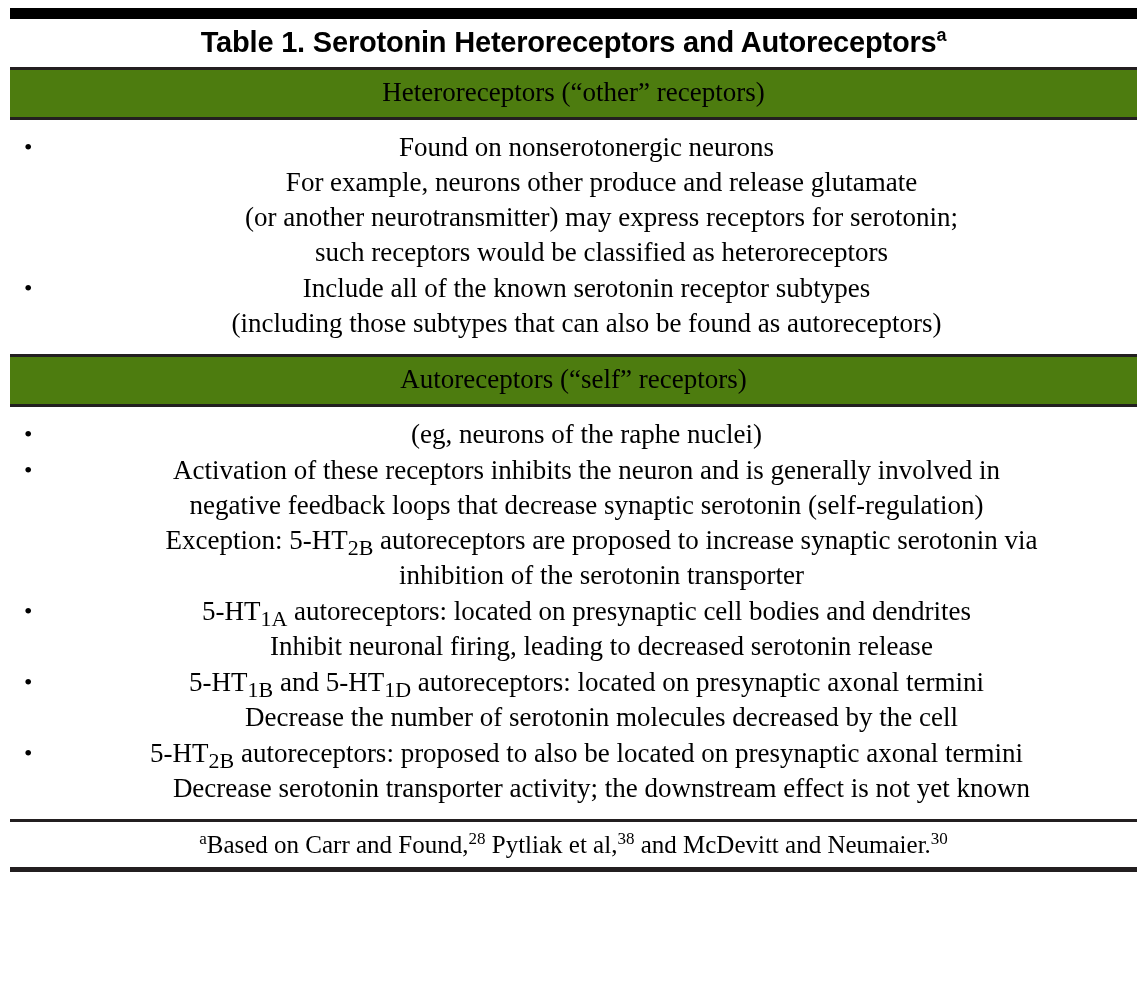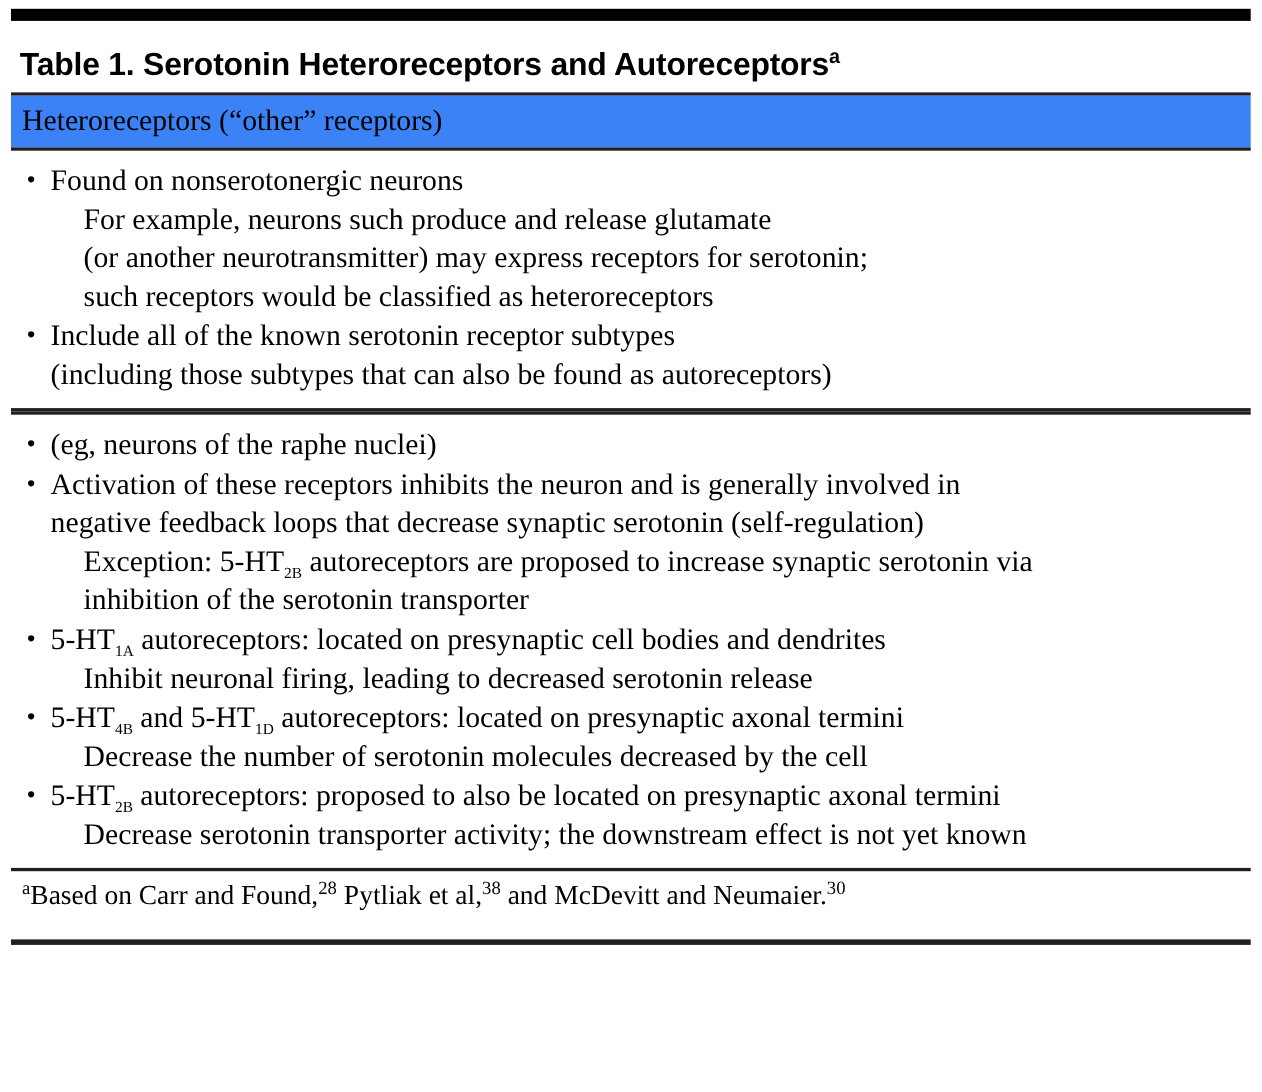--- a/index.html
+++ b/index.html
@@ -9,23 +9,24 @@
   }
   body {
     width: 1147px;
     height: 993px;
     font-family: "Liberation Serif", serif;
     color: #000000;
     overflow: hidden;
   }
   .table-wrap {
     width: 1127px;
-    margin: 17px auto;
+    margin: 0 auto;
     padding: 0;
     box-sizing: border-box;
+    text-align: center;
   }
   .top-rule {
     height: 11px;
     background: #000000;
     width: 1127px;
     margin: 8px auto 0 auto;
   }
   .title-row {
     padding: 6px 8px 8px 8px;
   }
@@ -41,21 +42,21 @@
     vertical-align: super;
     line-height: 0;
   }
   .rule-thin {
     height: 3px;
     background: #231f20;
     width: 1127px;
     margin: 0 auto;
   }
   .section-head {
-    background: #3b82f6;
+    background: #4d7c0f;
     font-size: 27px;
     line-height: 33px;
     padding: 6px 10px 8px 10px;
   }
   .body-block {
     padding: 10px 10px 12px 10px;
   }
   ul.bullets {
     list-style: none;
     margin: 0;
@@ -77,21 +78,21 @@
     line-height: 35px;
   }
   .sub {
     display: block;
     padding-left: 30px;
   }
   .cont {
     display: block;
   }
   sub.sm {
-    font-size: 14px;
+    font-size: 22px;
     vertical-align: sub;
     line-height: 0;
   }
   .footnote {
     font-size: 25px;
     line-height: 32px;
     padding: 7px 10px 6px 10px;
   }
   .footnote sup {
     font-size: 17px;
@@ -118,52 +119,53 @@
 
   <div class="rule-thin"></div>
 
   <div class="section-head">Heteroreceptors (“other” receptors)</div>
   <div class="rule-thin"></div>
 
   <div class="body-block">
     <ul class="bullets">
       <li>
         <span>Found on nonserotonergic neurons</span>
-        <span class="sub">For example, neurons such produce and release glutamate</span>
+        <span class="sub">For example, neurons other produce and release glutamate</span>
         <span class="sub">(or another neurotransmitter) may express receptors for serotonin;</span>
         <span class="sub">such receptors would be classified as heteroreceptors</span>
       </li>
       <li>
         <span>Include all of the known serotonin receptor subtypes</span>
         <span class="cont">(including those subtypes that can also be found as autoreceptors)</span>
       </li>
     </ul>
   </div>
 
   <div class="rule-thin"></div>
 
+  <div class="section-head">Autoreceptors (“self” receptors)</div>
   <div class="rule-thin"></div>
 
   <div class="body-block">
     <ul class="bullets">
       <li>
         <span class="cont">(eg, neurons of the raphe nuclei)</span>
       </li>
       <li>
         <span>Activation of these receptors inhibits the neuron and is generally involved in</span>
         <span class="cont">negative feedback loops that decrease synaptic serotonin (self-regulation)</span>
         <span class="sub">Exception: 5-HT<sub class="sm">2B</sub> autoreceptors are proposed to increase synaptic serotonin via</span>
         <span class="sub">inhibition of the serotonin transporter</span>
       </li>
       <li>
         <span>5-HT<sub class="sm">1A</sub> autoreceptors: located on presynaptic cell bodies and dendrites</span>
         <span class="sub">Inhibit neuronal firing, leading to decreased serotonin release</span>
       </li>
       <li>
-        <span>5-HT<sub class="sm">4B</sub> and 5-HT<sub class="sm">1D</sub> autoreceptors: located on presynaptic axonal termini</span>
+        <span>5-HT<sub class="sm">1B</sub> and 5-HT<sub class="sm">1D</sub> autoreceptors: located on presynaptic axonal termini</span>
         <span class="sub">Decrease the number of serotonin molecules decreased by the cell</span>
       </li>
       <li>
         <span>5-HT<sub class="sm">2B</sub> autoreceptors: proposed to also be located on presynaptic axonal termini</span>
         <span class="sub">Decrease serotonin transporter activity; the downstream effect is not yet known</span>
       </li>
     </ul>
   </div>
 
   <div class="rule-thin"></div>

